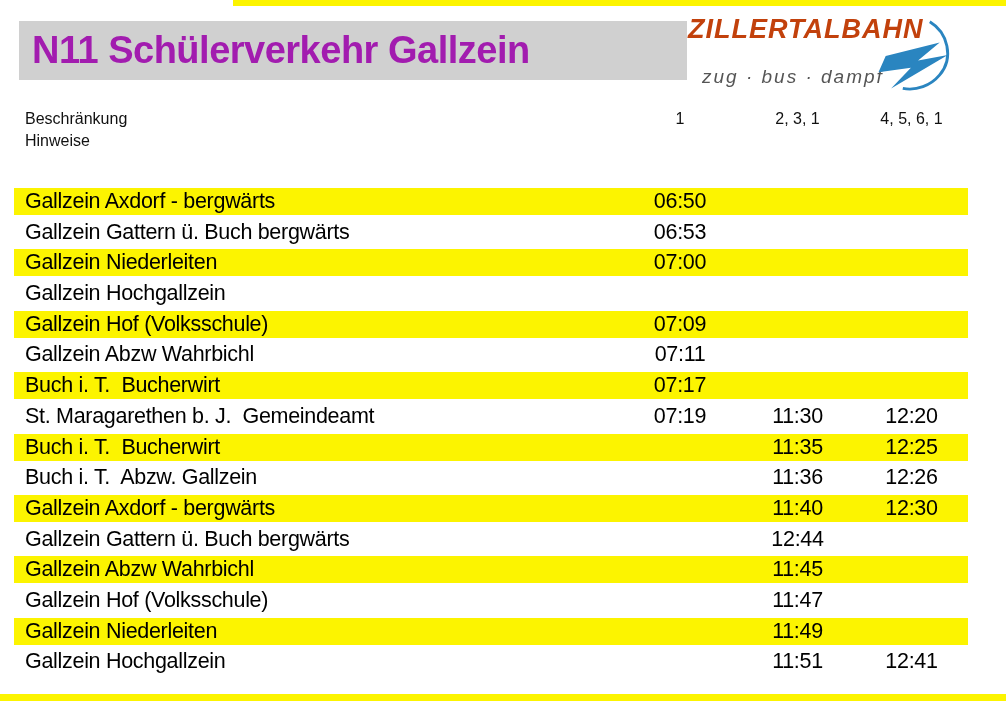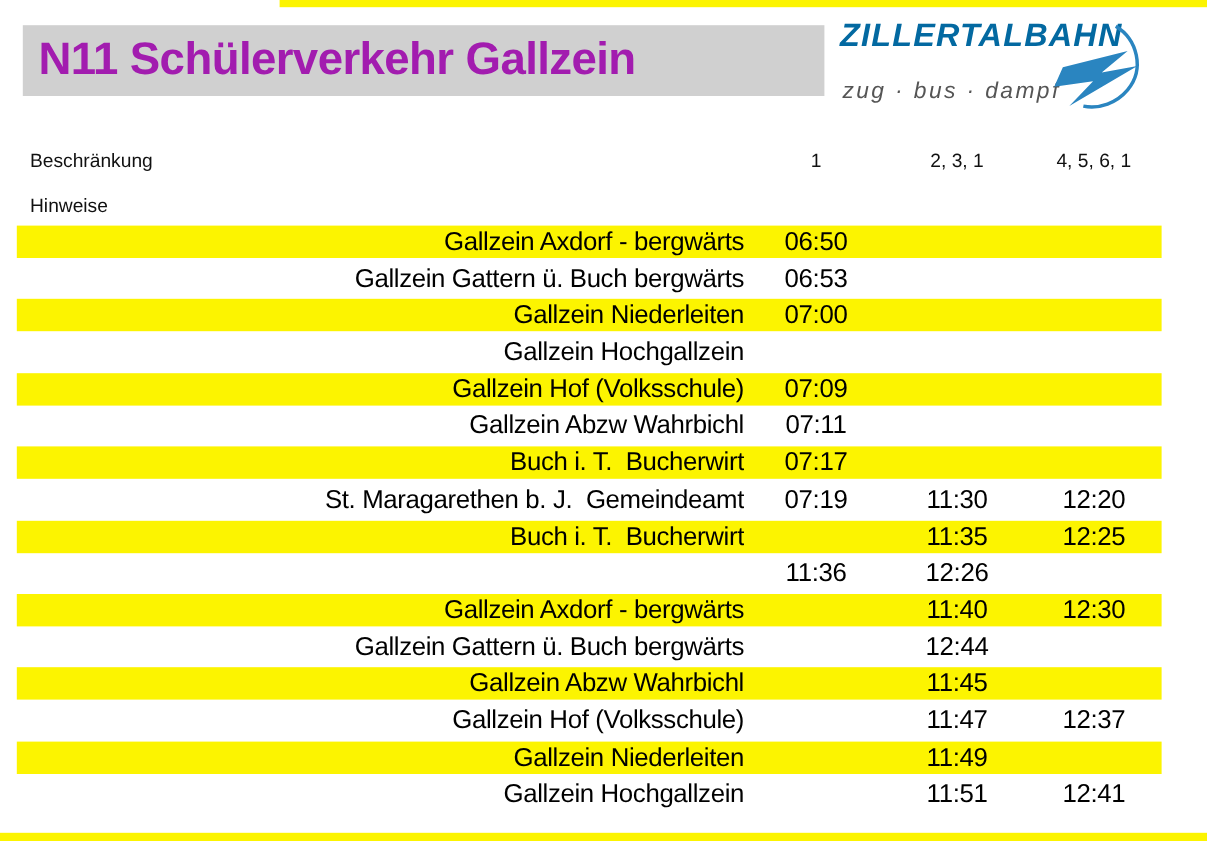--- a/index.html
+++ b/index.html
@@ -28,46 +28,46 @@
   }
   .titlebar .title{
     font-size:38px;font-weight:bold;margin-left:13px;
     letter-spacing:-0.5px;color:#a21caf;white-space:nowrap;
   }
 
   
   .logo{position:absolute;left:688px;top:14px;width:310px;height:80px;}
   .brand{
     font-size:27px;font-weight:bold;font-style:italic;
-    letter-spacing:1px;color:#0369a1;white-space:nowrap;padding-left:12px;
+    letter-spacing:1px;color:#c2410c;white-space:nowrap;
   }
   .tagline{
     font-size:19px;font-style:italic;color:#555;
     letter-spacing:2px;margin:21px 0 0 14px;white-space:nowrap;
   }
   .swoosh{position:absolute;left:168px;top:6px;width:108px;height:72px;}
 
   
   .restrict{position:absolute;left:14px;top:108px;width:954px;font-size:16px;color:#111;}
   .r-row{
     display:grid;grid-template-columns:606px 120px 115px 113px;
-    height:22px;align-items:center;margin-top:16px;
+    height:22px;align-items:center;
   }
   .r-name{padding-left:11px;}
   .r-val{text-align:center;}
 
   
   .timetable{position:absolute;left:14px;top:188px;width:954px;}
   .t-row{
     display:grid;grid-template-columns:606px 120px 115px 113px;
     height:27px;margin-bottom:3.7px;align-items:center;
     font-size:21.5px;line-height:27px;
   }
   .t-row.hl{background:var(--yellow);}
-  .stop{padding-left:11px;white-space:pre;letter-spacing:-0.3px;overflow:hidden;text-align:right;}
+  .stop{padding-left:11px;white-space:pre;letter-spacing:-0.3px;overflow:hidden;}
   .time{text-align:center;letter-spacing:-0.3px;}
 </style>
 </head>
 <body>
 
 <div class="top-strip"></div>
 <div class="bottom-strip"></div>
 
 <div class="titlebar">
   <div class="title">N11 Schülerverkehr Gallzein</div>
@@ -145,20 +145,21 @@
     <div class="time">11:30</div>
     <div class="time">12:20</div>
   </div>
     <div class="t-row hl">
     <div class="stop">Buch i. T.  Bucherwirt</div>
     <div class="time"></div>
     <div class="time">11:35</div>
     <div class="time">12:25</div>
   </div>
     <div class="t-row">
+    <div class="stop">Buch i. T.  Abzw. Gallzein</div>
     <div class="time"></div>
     <div class="time">11:36</div>
     <div class="time">12:26</div>
   </div>
     <div class="t-row hl">
     <div class="stop">Gallzein Axdorf - bergwärts</div>
     <div class="time"></div>
     <div class="time">11:40</div>
     <div class="time">12:30</div>
   </div>
@@ -169,21 +170,20 @@
   </div>
     <div class="t-row hl">
     <div class="stop">Gallzein Abzw Wahrbichl</div>
     <div class="time"></div>
     <div class="time">11:45</div>
   </div>
     <div class="t-row">
     <div class="stop">Gallzein Hof (Volksschule)</div>
     <div class="time"></div>
     <div class="time">11:47</div>
-    <div class="time">12:37</div>
   </div>
     <div class="t-row hl">
     <div class="stop">Gallzein Niederleiten</div>
     <div class="time"></div>
     <div class="time">11:49</div>
   </div>
     <div class="t-row">
     <div class="stop">Gallzein Hochgallzein</div>
     <div class="time"></div>
     <div class="time">11:51</div>

